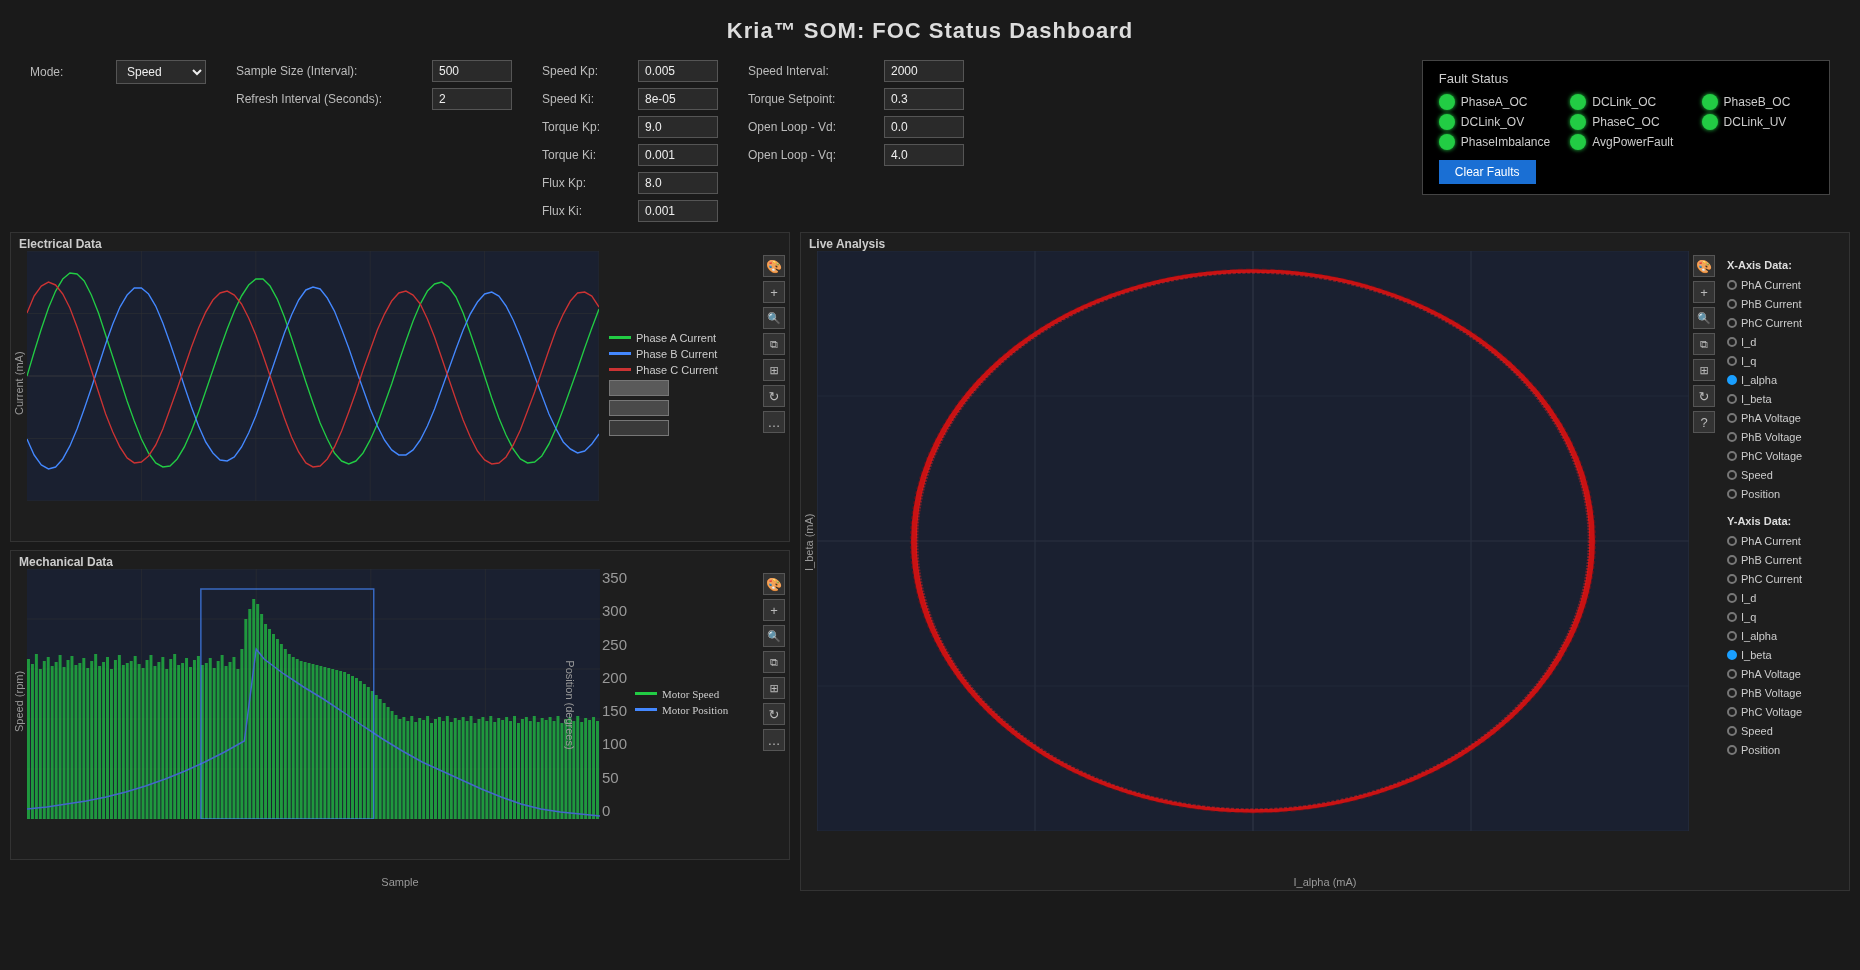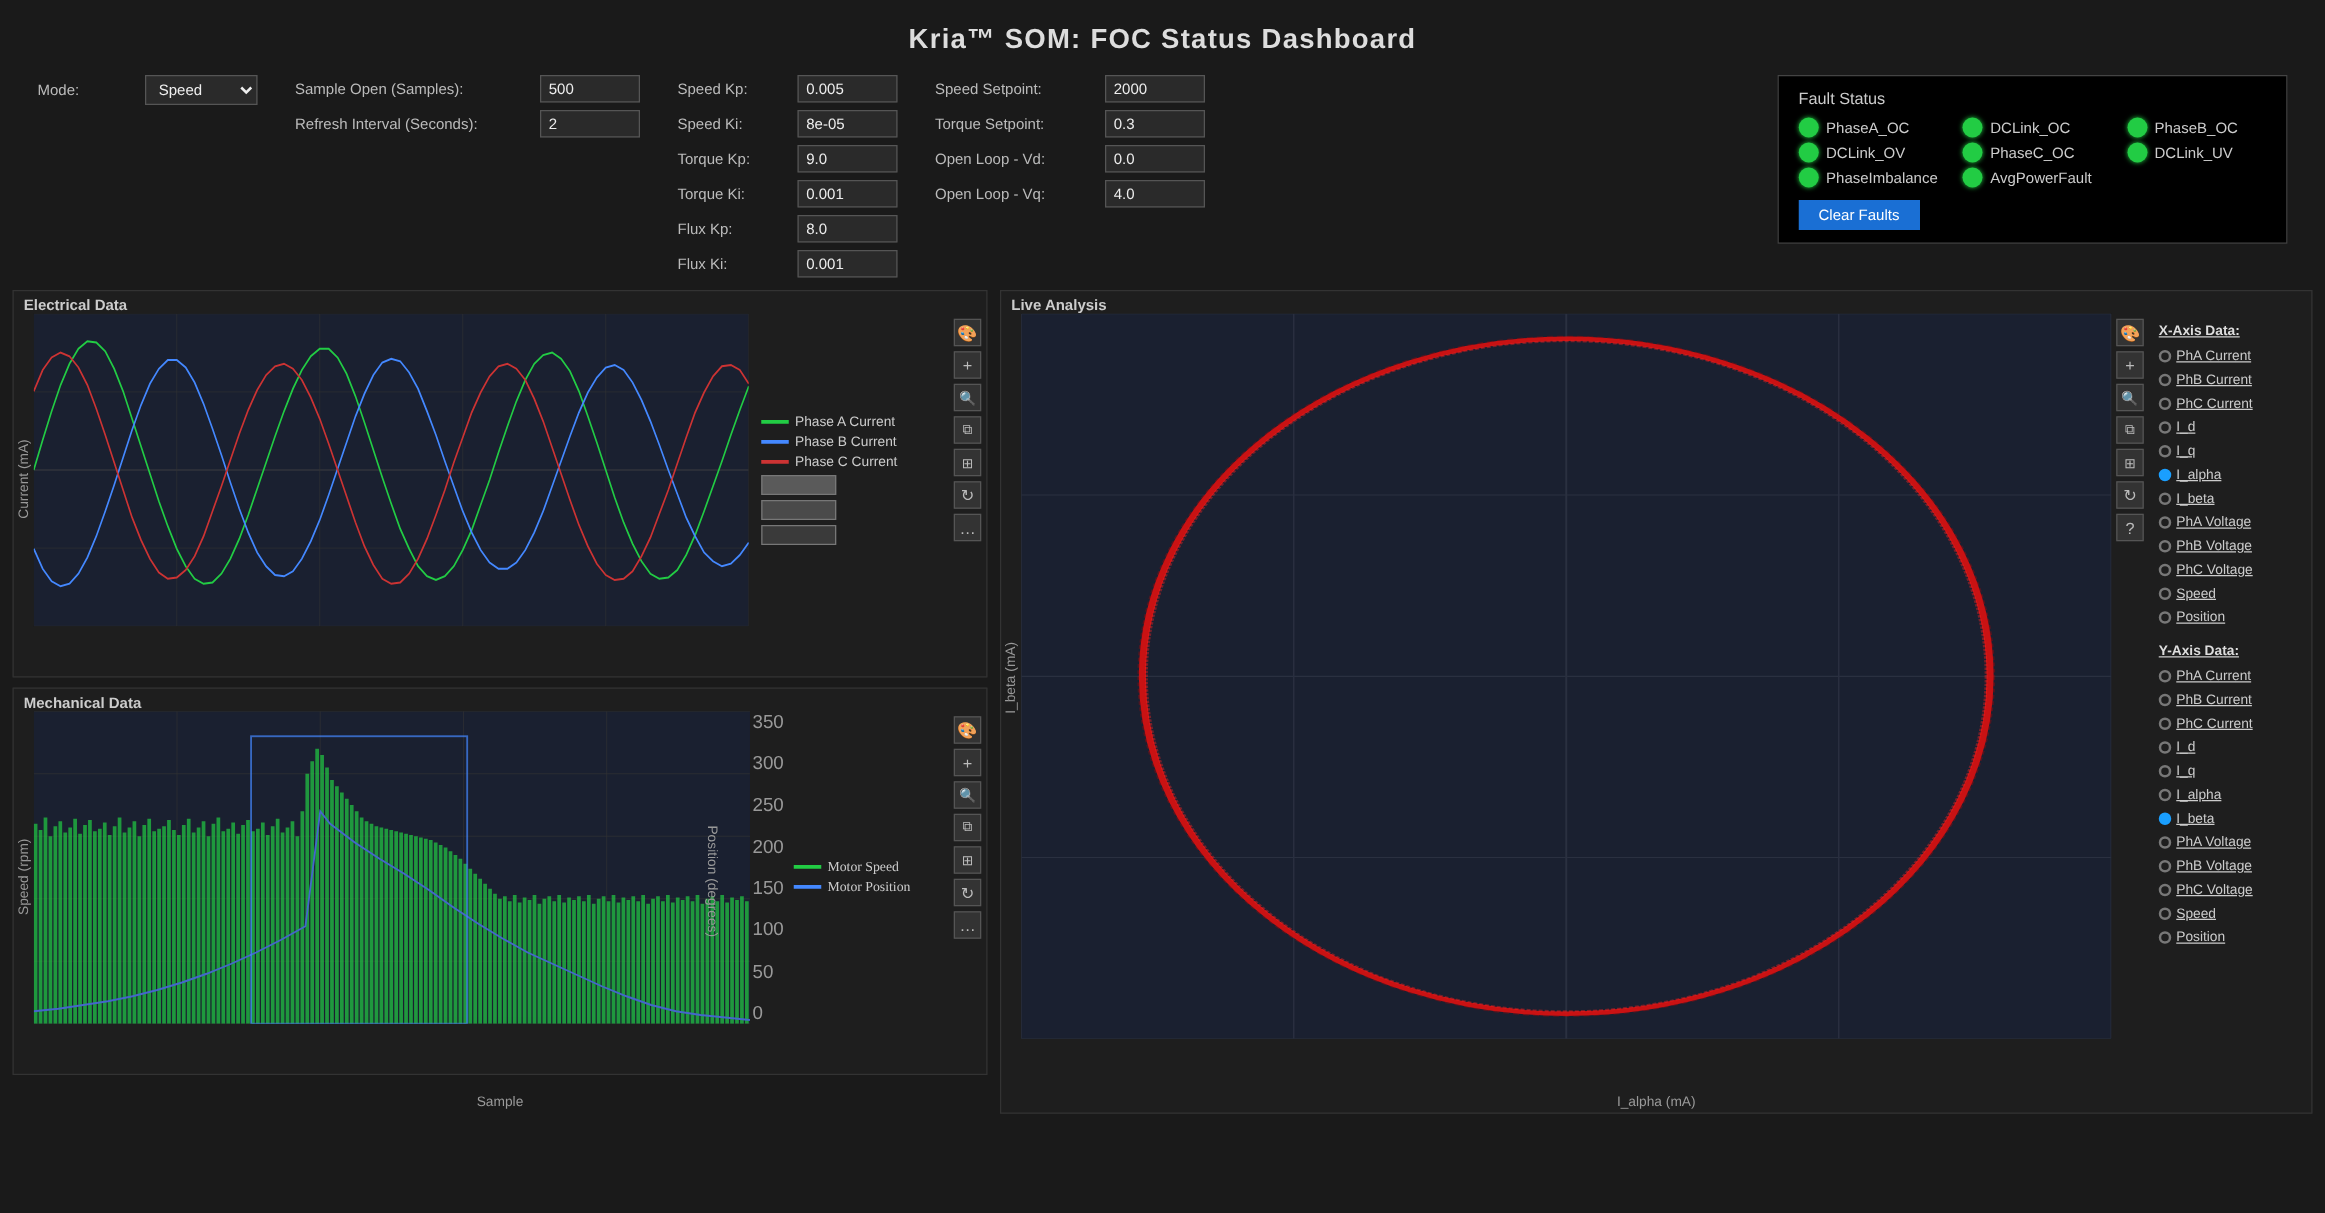--- a/index.html
+++ b/index.html
@@ -227,21 +227,20 @@
     .live-axis-panel {
       width: 130px;
       flex-shrink: 0;
       font-size: 11px;
       color: #ccc;
       padding: 8px 8px;
       display: flex;
       flex-direction: column;
       gap: 6px;
       overflow-y: auto;
-      text-decoration: underline;
     }
     .axis-section-title {
       font-weight: bold;
       color: #ddd;
       margin-bottom: 2px;
     }
     .axis-option {
       display: flex;
       align-items: center;
       gap: 4px;
@@ -275,21 +274,21 @@
       <select class="ctrl-select">
         <option>Speed</option>
         <option>Torque</option>
         <option>Position</option>
       </select>
     </div>
   </div>
 
   <div class="control-group">
     <div class="control-row">
-      <span class="control-label control-label-wide">Sample Open (Samples):</span>
+      <span class="control-label control-label-wide">Sample Size (Interval):</span>
       <input class="ctrl-input" type="text" value="500" style="">
     </div>
     <div class="control-row">
       <span class="control-label control-label-wide">Refresh Interval (Seconds):</span>
       <input class="ctrl-input" type="text" value="2" style="">
     </div>
   </div>
 
   <div class="control-group">
     <div class="control-row">
@@ -313,21 +312,21 @@
       <input class="ctrl-input" type="text" value="8.0" style="">
     </div>
     <div class="control-row">
       <span class="control-label" style="min-width:90px">Flux Ki:</span>
       <input class="ctrl-input" type="text" value="0.001" style="">
     </div>
   </div>
 
   <div class="control-group">
     <div class="control-row">
-      <span class="control-label" style="min-width:130px">Speed Setpoint:</span>
+      <span class="control-label" style="min-width:130px">Speed Interval:</span>
       <input class="ctrl-input" type="text" value="2000" style="">
     </div>
     <div class="control-row">
       <span class="control-label" style="min-width:130px">Torque Setpoint:</span>
       <input class="ctrl-input" type="text" value="0.3" style="">
     </div>
     <div class="control-row">
       <span class="control-label" style="min-width:130px">Open Loop - Vd:</span>
       <input class="ctrl-input" type="text" value="0.0" style="">
     </div>

